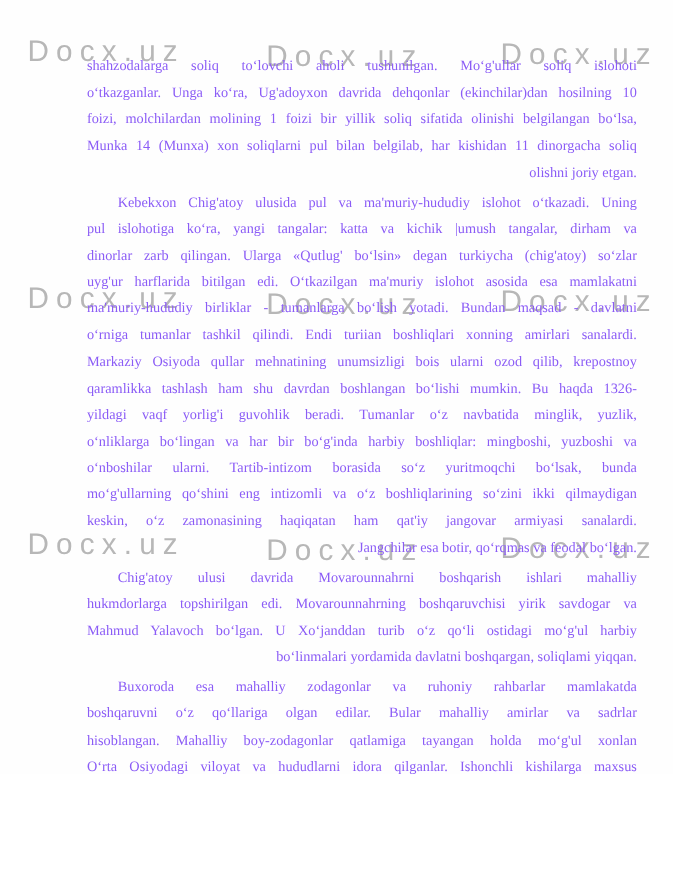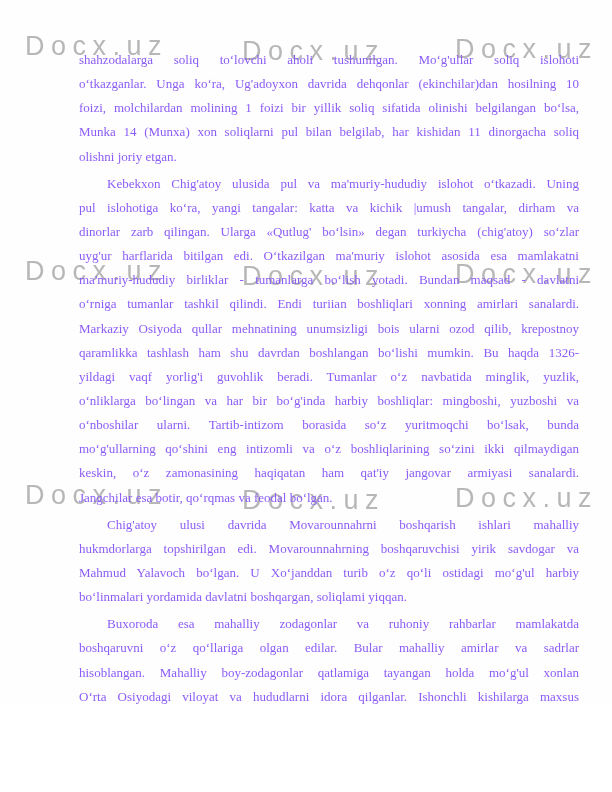--- a/index.html
+++ b/index.html
@@ -39,21 +39,21 @@
     z-index: 2;
     font-size: 13px;
     line-height: 24.15px;
   }
   .para {
     margin: 0 0 3px 0;
   }
   .line {
     height: 24.15px;
     overflow: hidden;
-    text-align: left;
+    text-align: right;
     white-space: nowrap;
   }
   .line.j {
     white-space: normal;
     text-align: justify;
     text-align-last: justify;
   }
   .line.ind {
     text-indent: 28px;
   }

